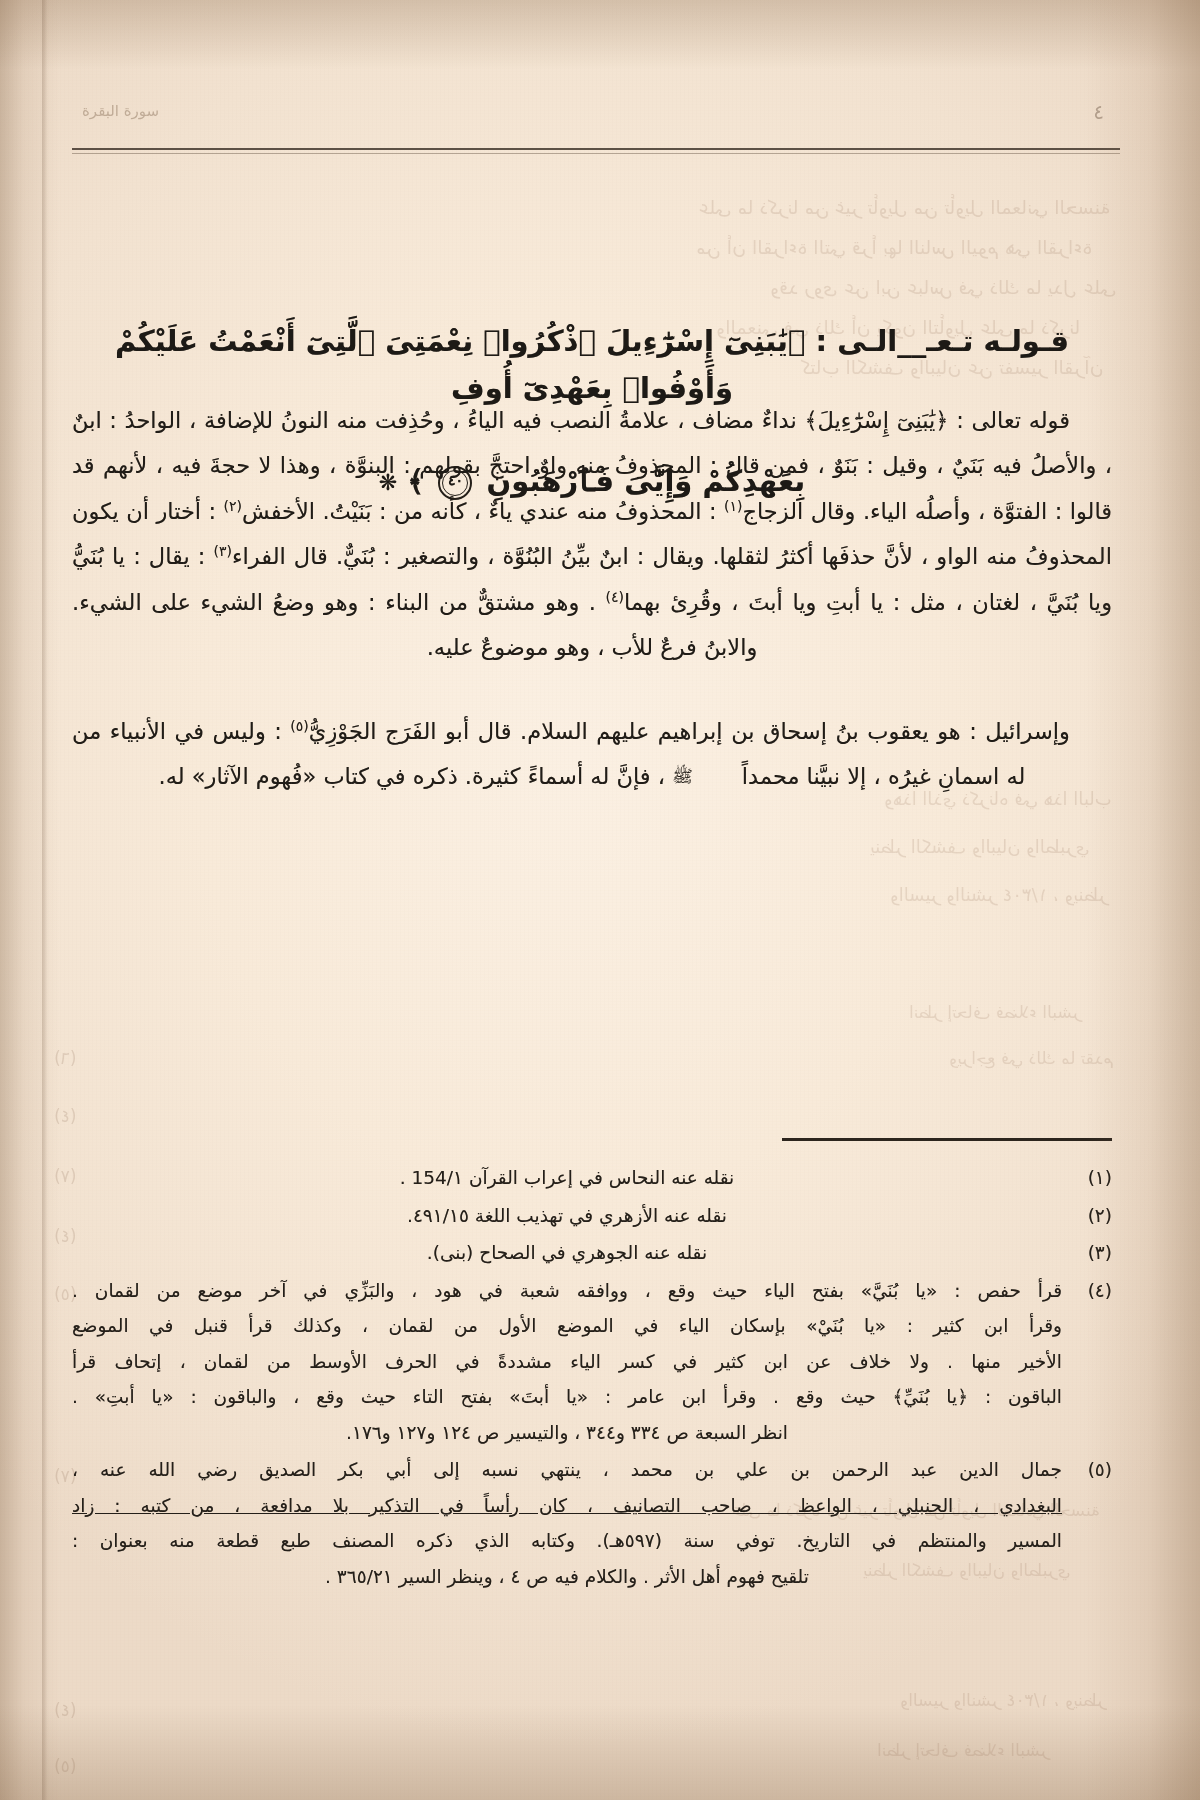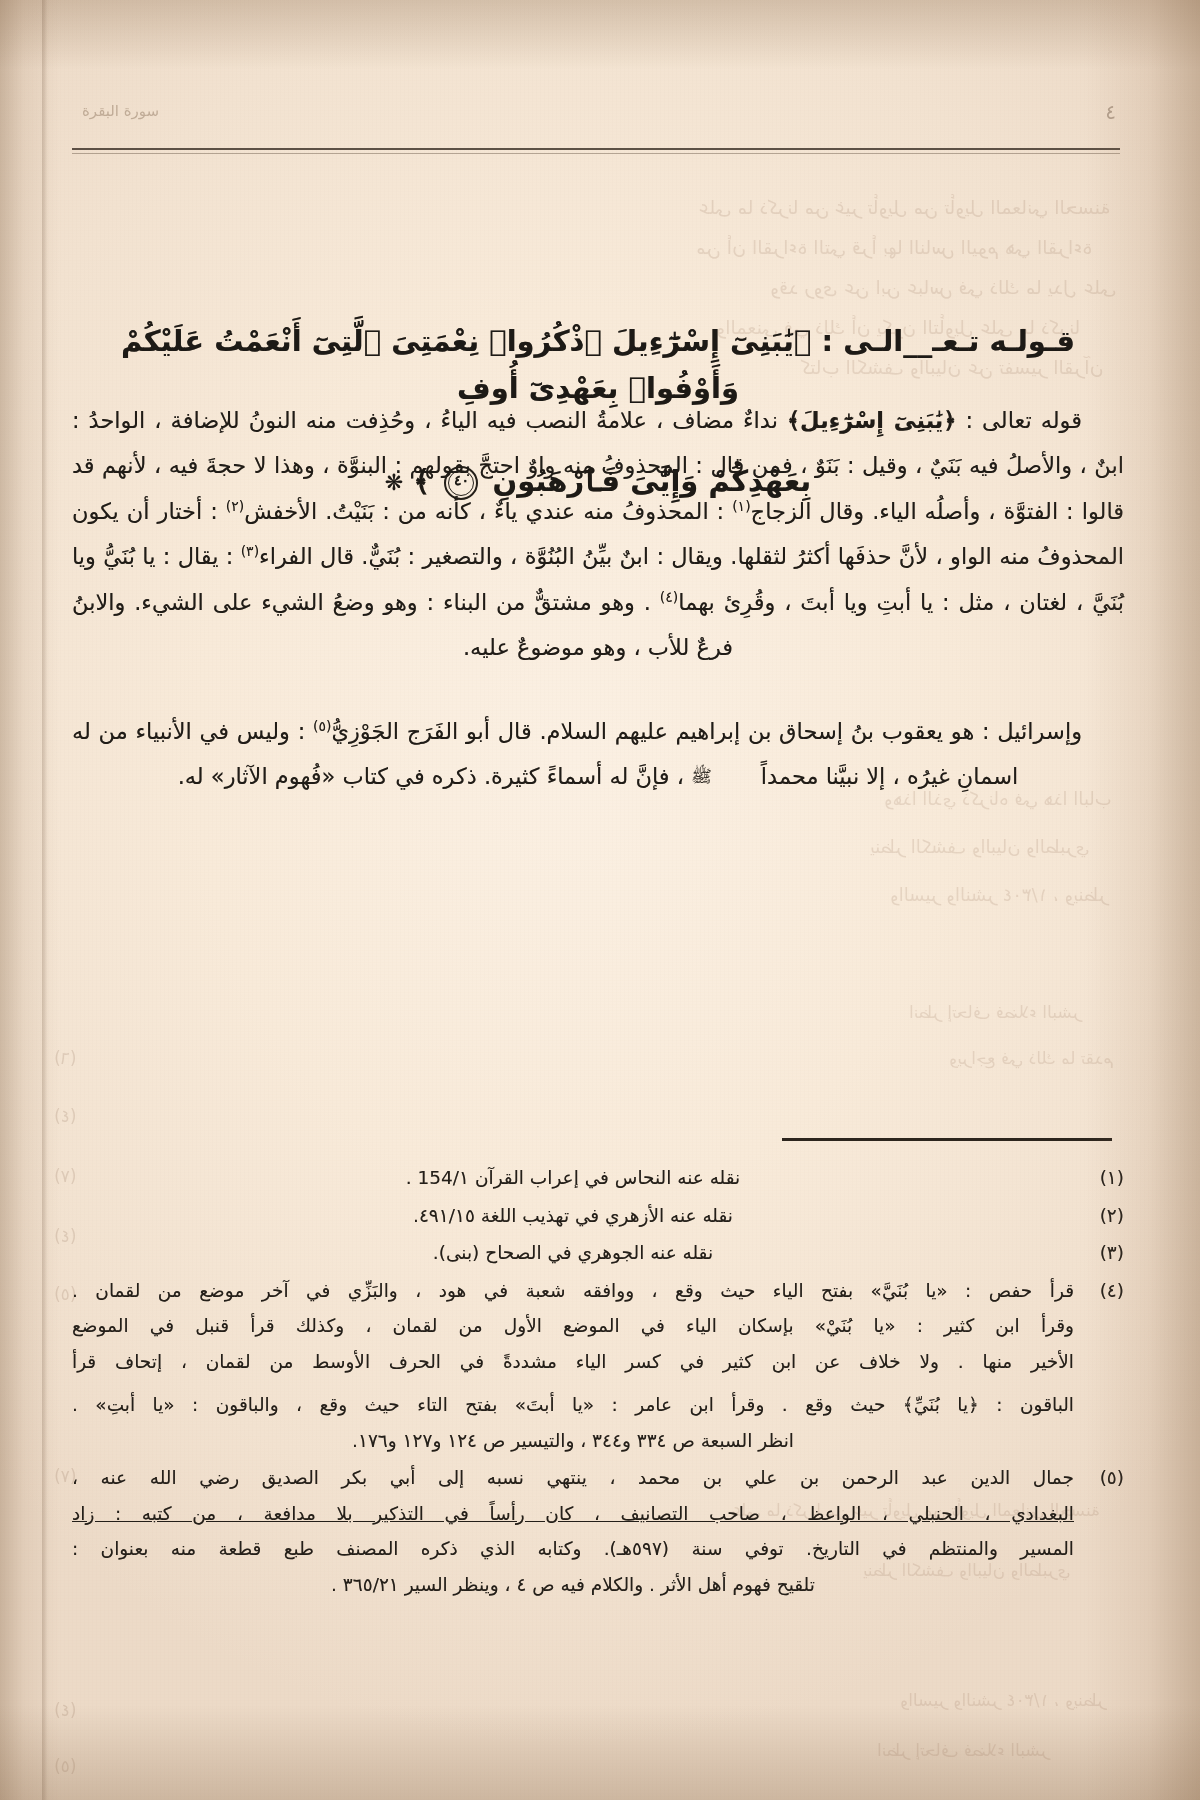--- a/index.html
+++ b/index.html
@@ -78,21 +78,21 @@
   
   #content {
     position: absolute;
     inset: 0;
     padding: 0;
   }
 
   .col {
     position: absolute;
     left: 72px;
-    right: 76px;
+    right: 88px;
   }
 
   
   #header-row {
     top: 98px;
     height: 42px;
   }
   #folio-num {
     position: absolute;
     right: 8px;
@@ -192,21 +192,21 @@
     text-shadow: 0 0 .45px rgba(35,28,20,.45);
   }
   .para.indent-first {
     text-indent: 42px;
   }
   .para .ref {
     font-size: 14px;
     vertical-align: super;
   }
   .para .quran-inline {
-    font-weight: 700;
+    font-weight: 400;
   }
   .sall {
     font-size: 17px;
     display: inline-block;
     transform: translateY(-2px);
   }
 
   #para-israel {
     margin-top: 38px;
   }
@@ -339,21 +339,21 @@
           <div style="flex: 1 1 auto;">
             <div class="fn-short">نقله عنه الجوهري في الصحاح (بنى).</div>
           </div>
         </div>
         <div class="fn">
           <div class="fn-num">(٤)</div>
           <div style="flex: 1 1 auto;">
             <div class="fn-text" style="text-align: justify; text-align-last: justify;">قرأ حفص : «يا بُنَيَّ» بفتح الياء حيث وقع ، ووافقه شعبة في هود ، والبَزِّي في آخر موضع من لقمان .</div>
             <div class="fn-text" style="text-align: justify; text-align-last: justify;">وقرأ ابن كثير : «يا بُنَيْ» بإسكان الياء في الموضع الأول من لقمان ، وكذلك قرأ قنبل في الموضع</div>
             <div class="fn-text" style="text-align: justify; text-align-last: justify;">الأخير منها . ولا خلاف عن ابن كثير في كسر الياء مشددةً في الحرف الأوسط من لقمان ، إتحاف قرأ</div>
-            <div class="fn-text" style="text-align: justify; text-align-last: justify; margin-top: 8px;">الباقون : ﴿يا بُنَيِّ﴾ حيث وقع . وقرأ ابن عامر : «يا أبتَ» بفتح التاء حيث وقع ، والباقون : «يا أبتِ» .</div>
+            <div class="fn-text" style="text-align: justify; text-align-last: justify;">الباقون : ﴿يا بُنَيِّ﴾ حيث وقع . وقرأ ابن عامر : «يا أبتَ» بفتح التاء حيث وقع ، والباقون : «يا أبتِ» .</div>
             <div class="fn-text" style="text-align: justify; text-align-last: center;">انظر السبعة ص ٣٣٤ و٣٤٤ ، والتيسير ص ١٢٤ و١٢٧ و١٧٦.</div>
           </div>
         </div>
         <div class="fn">
           <div class="fn-num">(٥)</div>
           <div style="flex: 1 1 auto;">
             <div class="fn-text" style="text-align: justify; text-align-last: justify;">جمال الدين عبد الرحمن بن علي بن محمد ، ينتهي نسبه إلى أبي بكر الصديق رضي الله عنه ،</div>
             <div class="fn-text" style="text-align: justify; text-align-last: justify; text-decoration: underline;">البغدادي ، الحنبلي ، الواعظ ، صاحب التصانيف ، كان رأساً في التذكير بلا مدافعة ، من كتبه : زاد</div>
             <div class="fn-text" style="text-align: justify; text-align-last: justify;">المسير والمنتظم في التاريخ. توفي سنة (٥٩٧هـ). وكتابه الذي ذكره المصنف طبع قطعة منه بعنوان :</div>
             <div class="fn-text" style="text-align: justify; text-align-last: center;">تلقيح فهوم أهل الأثر . والكلام فيه ص ٤ ، وينظر السير ٣٦٥/٢١ .</div>

